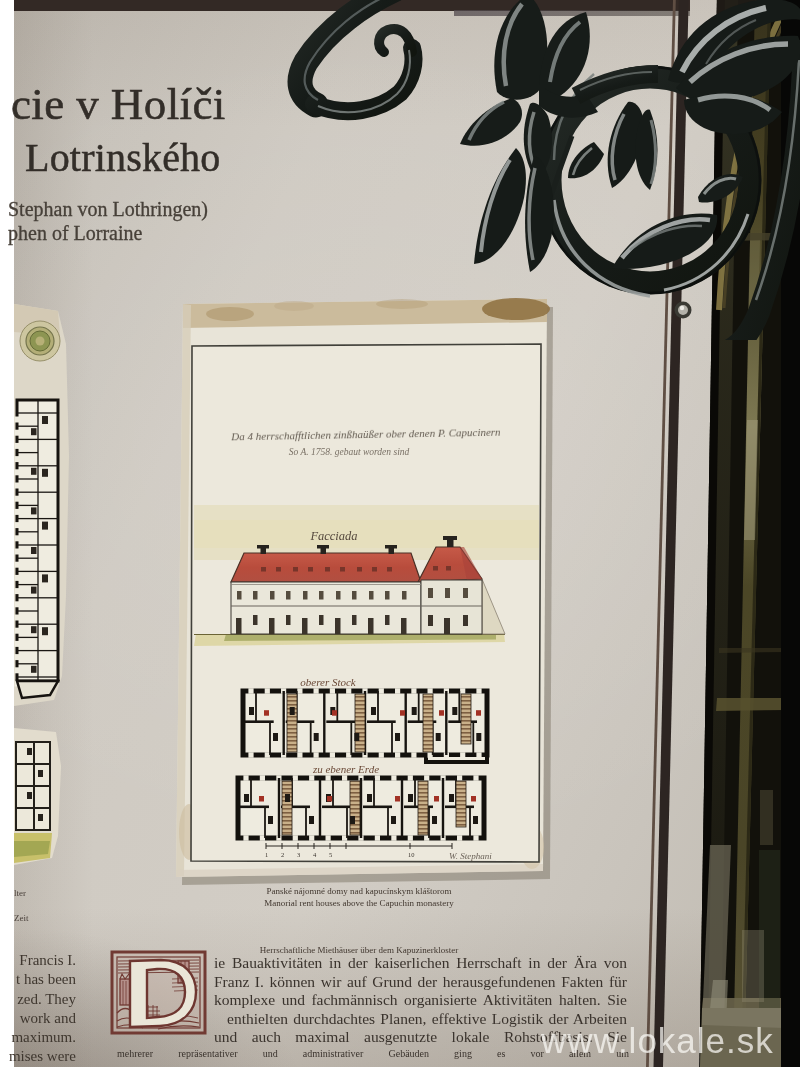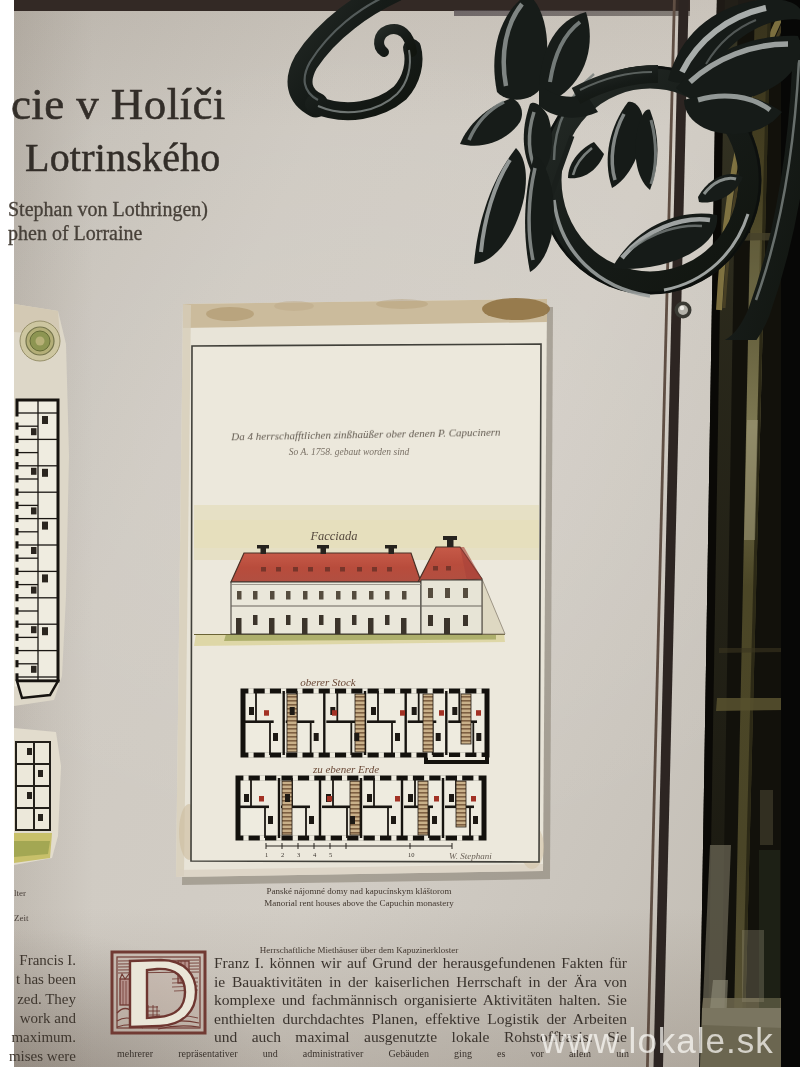--- a/index.html
+++ b/index.html
@@ -611,24 +611,24 @@
 
     <path d="M46,76 q21,-7 43,-2 M48,80 q20,-5 41,-2" stroke-width="1.1"></path>
     <path d="M52,70 q18,-6 36,-1" stroke-width="0.9"></path>
   </g>
 
   <path d="M20,12 L51,11 C76,11 86,27 86,43 C86,62 73,76 50,77 L20,78 Z
            M37,21 L37,69 L48,68 C67,67 75,57 75,43 C75,28 66,19 47,20 Z" fill="#eae6d8" stroke="#6e3630" stroke-width="2.4" fill-rule="evenodd"></path>
 </svg>
 
 <div class="abs" style="left:200px;top:954px;width:413px;font-size:15.5px;line-height:18.5px;color:#3a332d;">
+<div style="text-align:justify;text-align-last:justify;">ie Bauaktivitäten in der kaiserlichen Herrschaft in der Ära von</div>
 <div style="text-align:justify;text-align-last:justify;">Franz I. können wir auf Grund der herausgefundenen Fakten für</div>
-<div style="text-align:justify;text-align-last:justify;">ie Bauaktivitäten in der kaiserlichen Herrschaft in der Ära von</div>
 <div style="text-align:justify;text-align-last:justify;">komplexe und fachmännisch organisierte Aktivitäten halten. Sie</div>
-<div style="text-align:justify;text-align-last:justify;">enthielten durchdachtes Planen, effektive Logistik der Arbeiten</div>
+<div style="text-align:justify;text-align-last:justify;margin-left:13px;">enthielten durchdachtes Planen, effektive Logistik der Arbeiten</div>
 <div style="text-align:justify;text-align-last:justify;">und auch maximal ausgenutzte lokale Rohstoffbasis. Sie</div>
 </div>
 
 <div class="abs" style="left:103px;top:1048px;width:512px;font-size:10px;color:#3a332d;text-align:justify;text-align-last:justify;">mehrerer repräsentativer und administrativer Gebäuden ging es vor allem um</div>
 
 <svg id="ornament" class="abs" style="left:240px;top:0;" width="560" height="340" viewBox="0 0 560 340">
   <defs>
     <linearGradient id="ironsh" x1="0" y1="0" x2="1" y2="1">
       <stop offset="0" stop-color="#252b27"></stop>
       <stop offset="0.5" stop-color="#161b18"></stop>

